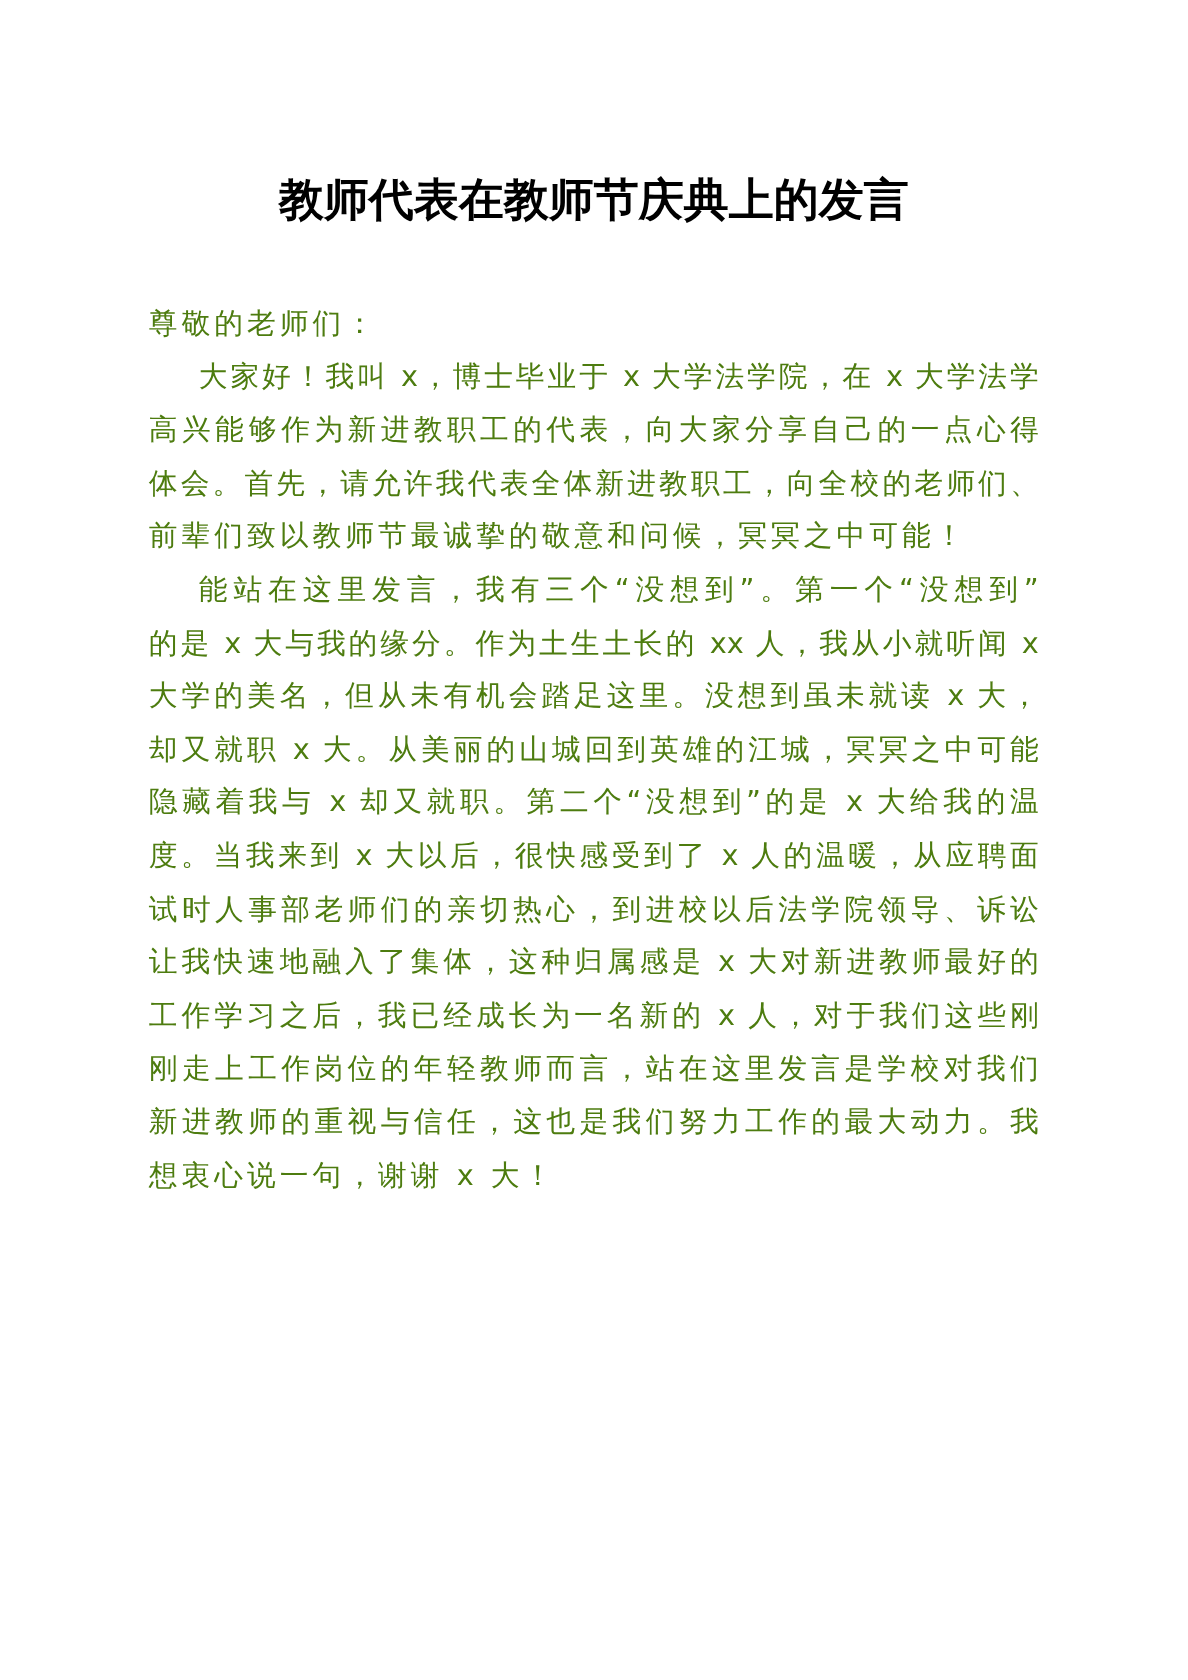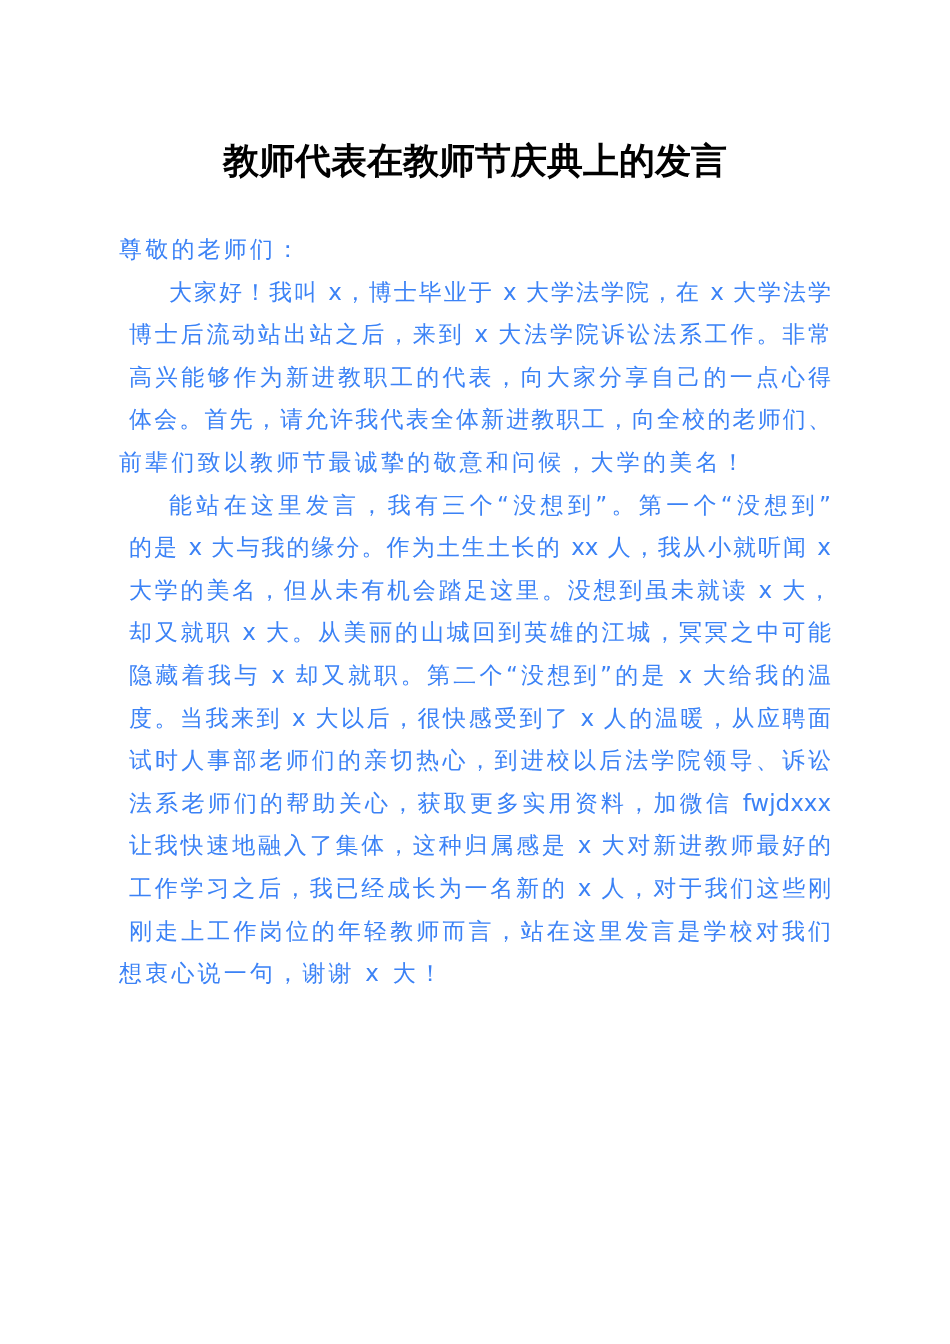--- a/index.html
+++ b/index.html
@@ -31,69 +31,67 @@
       font-family: "DejaVu Serif", "Liberation Serif", serif;
       font-weight: bold;
       font-size: 36px;
       line-height: 48px;
       letter-spacing: 0px;
       color: #000;
     }
     .body-text {
       position: absolute;
       left: 119px;
-      top: 228px;
+      top: 238px;
       width: 712px;
       font-family: "DejaVu Sans", "Liberation Sans", sans-serif;
       font-size: 23px;
       line-height: 42.6px;
-      color: #3b82f6;
+      color: #4d7c0f;
     }
     .line {
       display: block;
       white-space: nowrap;
       height: 42.6px;
       letter-spacing: 3.2px;
     }
     .line.indent {
       padding-left: 40px;
     }
     .line.justify {
       text-align: justify;
       text-align-last: justify;
       letter-spacing: 0;
       white-space: normal;
-      margin-left: 10px;
     }
   </style>
 </head>
 <body>
 
 <div class="page">
   <div class="title">教师代表在教师节庆典上的发言</div>
 
   <div class="body-text">
     <div class="line">尊敬的老师们：</div>
 
     <div>
       <div class="line indent justify">大家好！我叫 x，博士毕业于 x 大学法学院，在 x 大学法学</div>
-      <div class="line justify">博士后流动站出站之后，来到 x 大法学院诉讼法系工作。非常</div>
       <div class="line justify">高兴能够作为新进教职工的代表，向大家分享自己的一点心得</div>
       <div class="line justify">体会。首先，请允许我代表全体新进教职工，向全校的老师们、</div>
-      <div class="line">前辈们致以教师节最诚挚的敬意和问候，大学的美名！</div>
+      <div class="line">前辈们致以教师节最诚挚的敬意和问候，冥冥之中可能！</div>
     </div>
 
     <div>
       <div class="line indent justify">能站在这里发言，我有三个“没想到”。第一个“没想到”</div>
       <div class="line justify">的是 x 大与我的缘分。作为土生土长的 xx 人，我从小就听闻 x</div>
       <div class="line justify">大学的美名，但从未有机会踏足这里。没想到虽未就读 x 大，</div>
       <div class="line justify">却又就职 x 大。从美丽的山城回到英雄的江城，冥冥之中可能</div>
       <div class="line justify">隐藏着我与 x 却又就职。第二个“没想到”的是 x 大给我的温</div>
       <div class="line justify">度。当我来到 x 大以后，很快感受到了 x 人的温暖，从应聘面</div>
       <div class="line justify">试时人事部老师们的亲切热心，到进校以后法学院领导、诉讼</div>
-      <div class="line justify">法系老师们的帮助关心，获取更多实用资料，加微信 fwjdxxx</div>
       <div class="line justify">让我快速地融入了集体，这种归属感是 x 大对新进教师最好的</div>
       <div class="line justify">工作学习之后，我已经成长为一名新的 x 人，对于我们这些刚</div>
       <div class="line justify">刚走上工作岗位的年轻教师而言，站在这里发言是学校对我们</div>
+      <div class="line justify">新进教师的重视与信任，这也是我们努力工作的最大动力。我</div>
       <div class="line">想衷心说一句，谢谢 x 大！</div>
     </div>
   </div>
 </div>
 
 </body></html>

